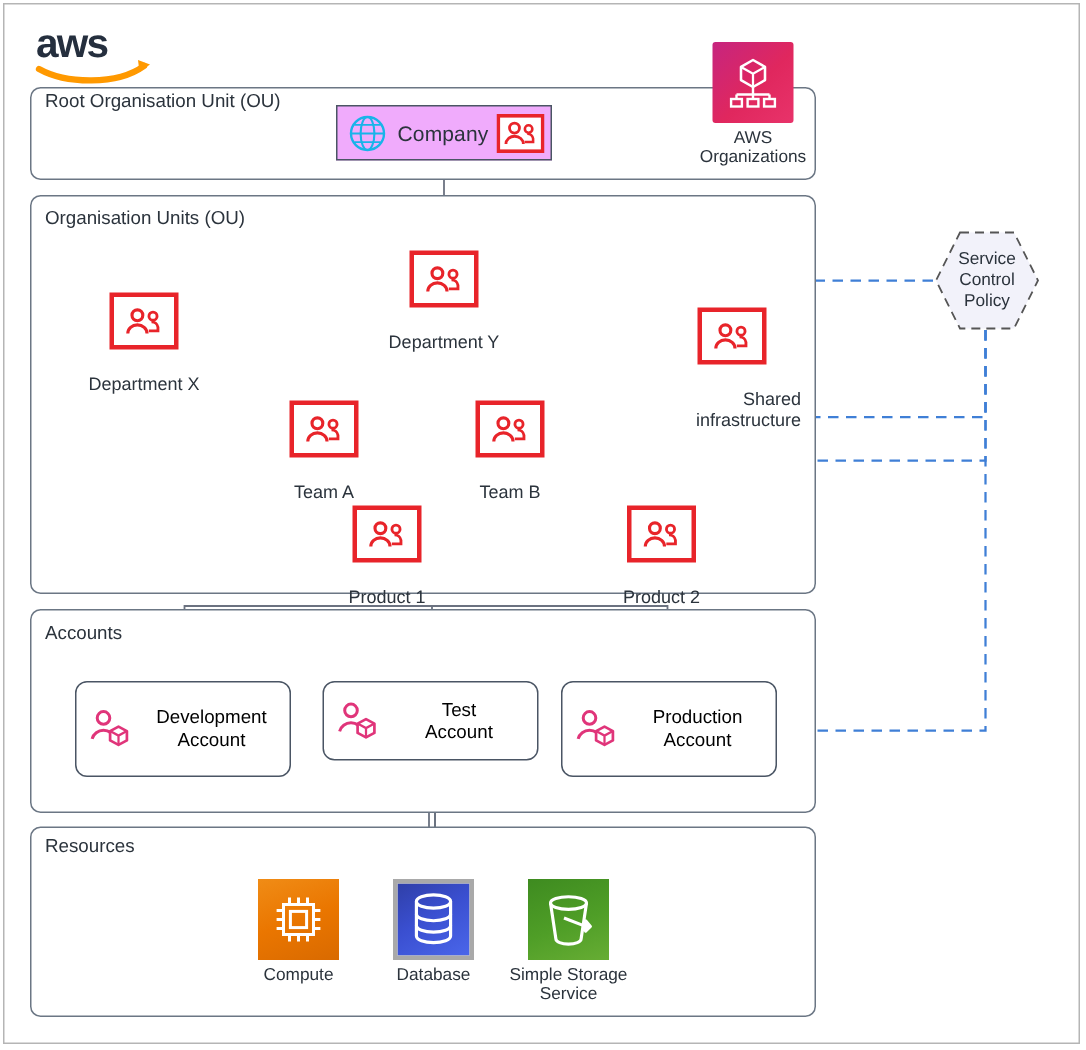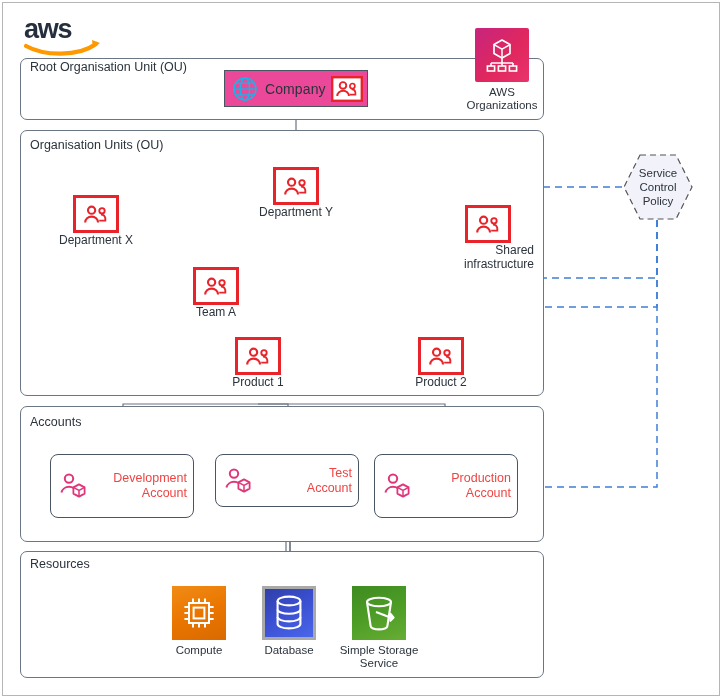--- a/index.html
+++ b/index.html
@@ -29,36 +29,36 @@
     border:1px solid #6b7684;border-radius:7px;background:#ffffff;
   }
   .group-title{
     position:absolute;font-size:12.5px;color:#2b333c;
     background:#fff;padding:0 4px;white-space:nowrap;
   }
 
   
   .company-pill{
     position:absolute;box-sizing:border-box;
-    border:1px solid #4a5564;border-radius:0;background:#ec4899;
+    border:1px solid #4a5564;border-radius:0;background:#f0abfc;
     display:flex;align-items:center;
   }
   .company-label{
     flex:1;text-align:center;font-size:14px;color:#2b333c;letter-spacing:.1px;
   }
 
   
   .ou-node{position:absolute;width:92px;text-align:center;}
   .ou-icon{
     width:46px;height:38px;margin:0 auto;box-sizing:border-box;
     border:3px solid #e8242a;background:#fff;
     display:flex;align-items:center;justify-content:center;
   }
   .ou-caption{
-    margin-top:1px;font-size:12px;color:#2b333c;line-height:13.5px;
+    margin-top:17px;font-size:12px;color:#2b333c;line-height:13.5px;
     white-space:pre-line;
   }
 
   
   .svc-tile{position:absolute;width:96px;text-align:center;}
   .svc-square{
     width:54px;height:54px;margin:0 auto;border-radius:2px;
     background:linear-gradient(135deg,#c6257f 0%,#e0275e 55%,#e8336a 100%);
     display:flex;align-items:center;justify-content:center;
   }
@@ -79,21 +79,21 @@
   }
 
   
   .acct-card{
     position:absolute;box-sizing:border-box;
     border:1px solid #4a5564;border-radius:8px;background:#fff;
     display:flex;align-items:center;
   }
   .acct-icon{width:44px;flex:0 0 44px;display:flex;align-items:center;justify-content:center;}
   .acct-label{
-    flex:1;text-align:right;font-size:12.5px;color:#ef4444;
+    flex:1;text-align:center;font-size:12.5px;color:#000000;
     line-height:15px;white-space:pre-line;padding-right:6px;
   }
 
   
   .res-node{position:absolute;width:110px;text-align:center;}
   .res-square{width:54px;height:54px;margin:0 auto;display:flex;align-items:center;justify-content:center;}
   .res-compute{background:linear-gradient(160deg,#f08c16 0%,#ea7600 50%,#d96a00 100%);}
   .res-db{
     background:linear-gradient(150deg,#2f3fa8 0%,#3a4fd0 45%,#4a66ea 100%);
     border:3px solid #a9a9a9;box-sizing:border-box;
@@ -242,20 +242,31 @@
       <svg width="34" height="27" viewBox="0 0 34 27">
         <circle cx="12.6" cy="9.2" r="3.6" fill="none" stroke="#e8242a" stroke-width="2.1"></circle>
         <path d="M6.2 21.4 a6.4 5.8 0 0 1 12.8 0" fill="none" stroke="#e8242a" stroke-width="2.1"></path>
         <circle cx="23" cy="9.8" r="2.7" fill="none" stroke="#e8242a" stroke-width="1.9"></circle>
         <path d="M20.2 19.6 h6.1 v-2.4 a4.3 4.3 0 0 0 -4.3 -3.6" fill="none" stroke="#e8242a" stroke-width="1.9"></path>
       </svg>
     </div>
     <div class="ou-caption">Team A</div>
   </div>
 
+  <div class="ou-node" style="left:294px;top:267px;">
+    <div class="ou-icon">
+      <svg width="34" height="27" viewBox="0 0 34 27">
+        <circle cx="12.6" cy="9.2" r="3.6" fill="none" stroke="#e8242a" stroke-width="2.1"></circle>
+        <path d="M6.2 21.4 a6.4 5.8 0 0 1 12.8 0" fill="none" stroke="#e8242a" stroke-width="2.1"></path>
+        <circle cx="23" cy="9.8" r="2.7" fill="none" stroke="#e8242a" stroke-width="1.9"></circle>
+        <path d="M20.2 19.6 h6.1 v-2.4 a4.3 4.3 0 0 0 -4.3 -3.6" fill="none" stroke="#e8242a" stroke-width="1.9"></path>
+      </svg>
+    </div>
+    <div class="ou-caption">Team B</div>
+  </div>
 
   <div class="ou-node" style="left:212px;top:337px;">
     <div class="ou-icon">
       <svg width="34" height="27" viewBox="0 0 34 27">
         <circle cx="12.6" cy="9.2" r="3.6" fill="none" stroke="#e8242a" stroke-width="2.1"></circle>
         <path d="M6.2 21.4 a6.4 5.8 0 0 1 12.8 0" fill="none" stroke="#e8242a" stroke-width="2.1"></path>
         <circle cx="23" cy="9.8" r="2.7" fill="none" stroke="#e8242a" stroke-width="1.9"></circle>
         <path d="M20.2 19.6 h6.1 v-2.4 a4.3 4.3 0 0 0 -4.3 -3.6" fill="none" stroke="#e8242a" stroke-width="1.9"></path>
       </svg>
     </div>

